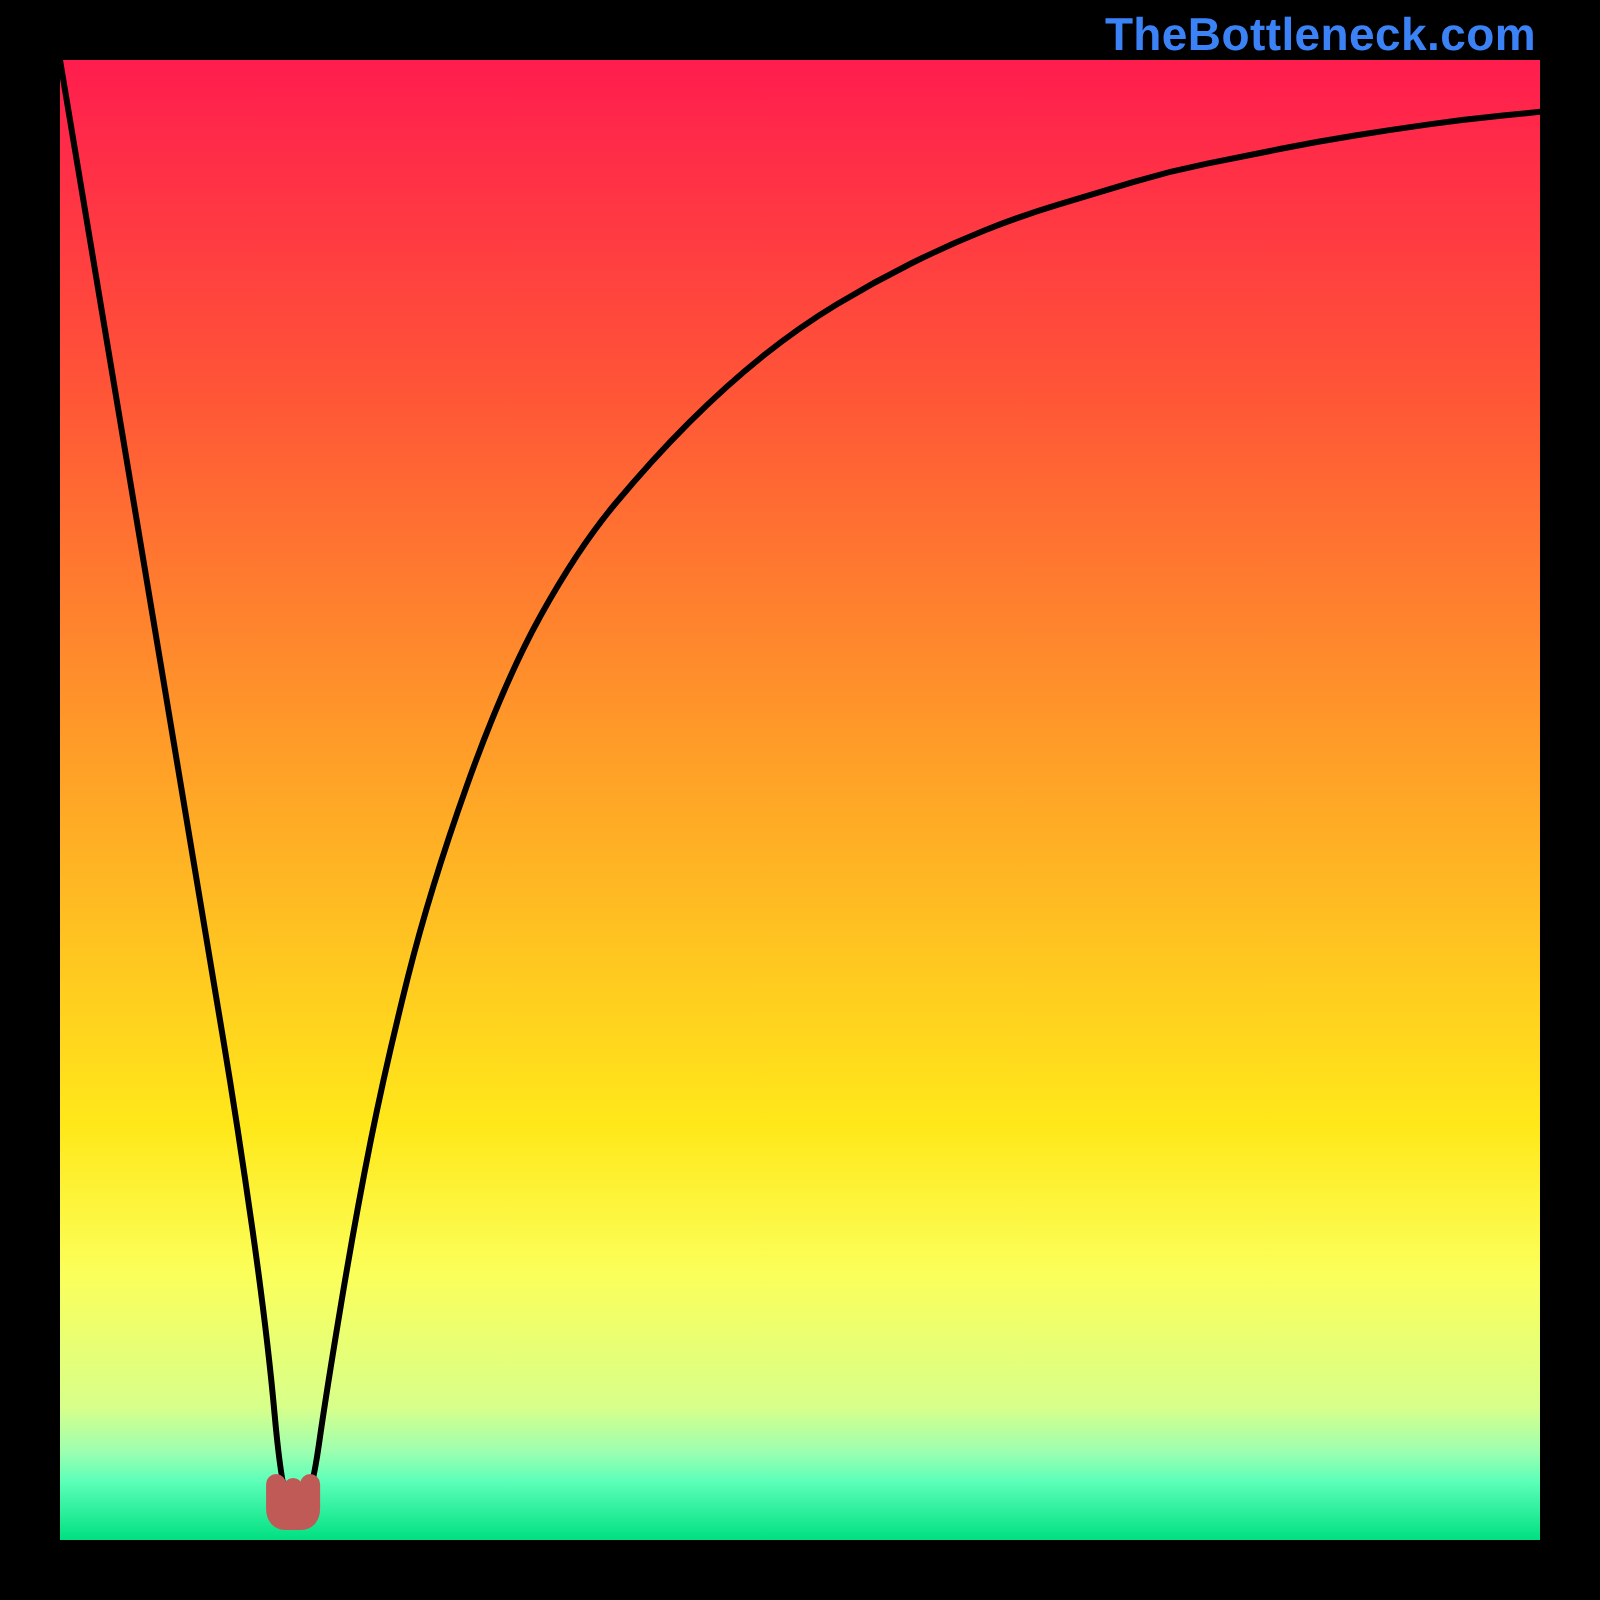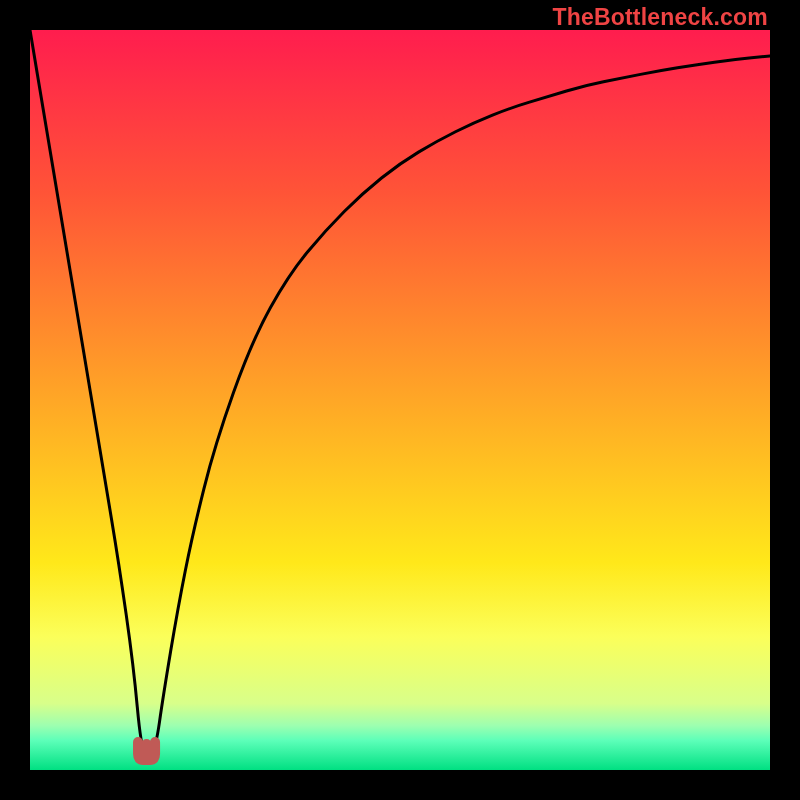--- a/index.html
+++ b/index.html
@@ -39,21 +39,21 @@
     width: 100%;
     height: 100%;
   }
   .watermark {
     position: absolute;
     top: 4px;
     right: 32px;
     font-family: Arial, Helvetica, sans-serif;
     font-size: 23px;
     font-weight: bold;
-    color: #ef4444;
+    color: #3b82f6;
     letter-spacing: 0.2px;
   }
 </style>
 </head>
 <body>
 
 <div class="frame">
 
   <div class="watermark">TheBottleneck.com</div>
 

